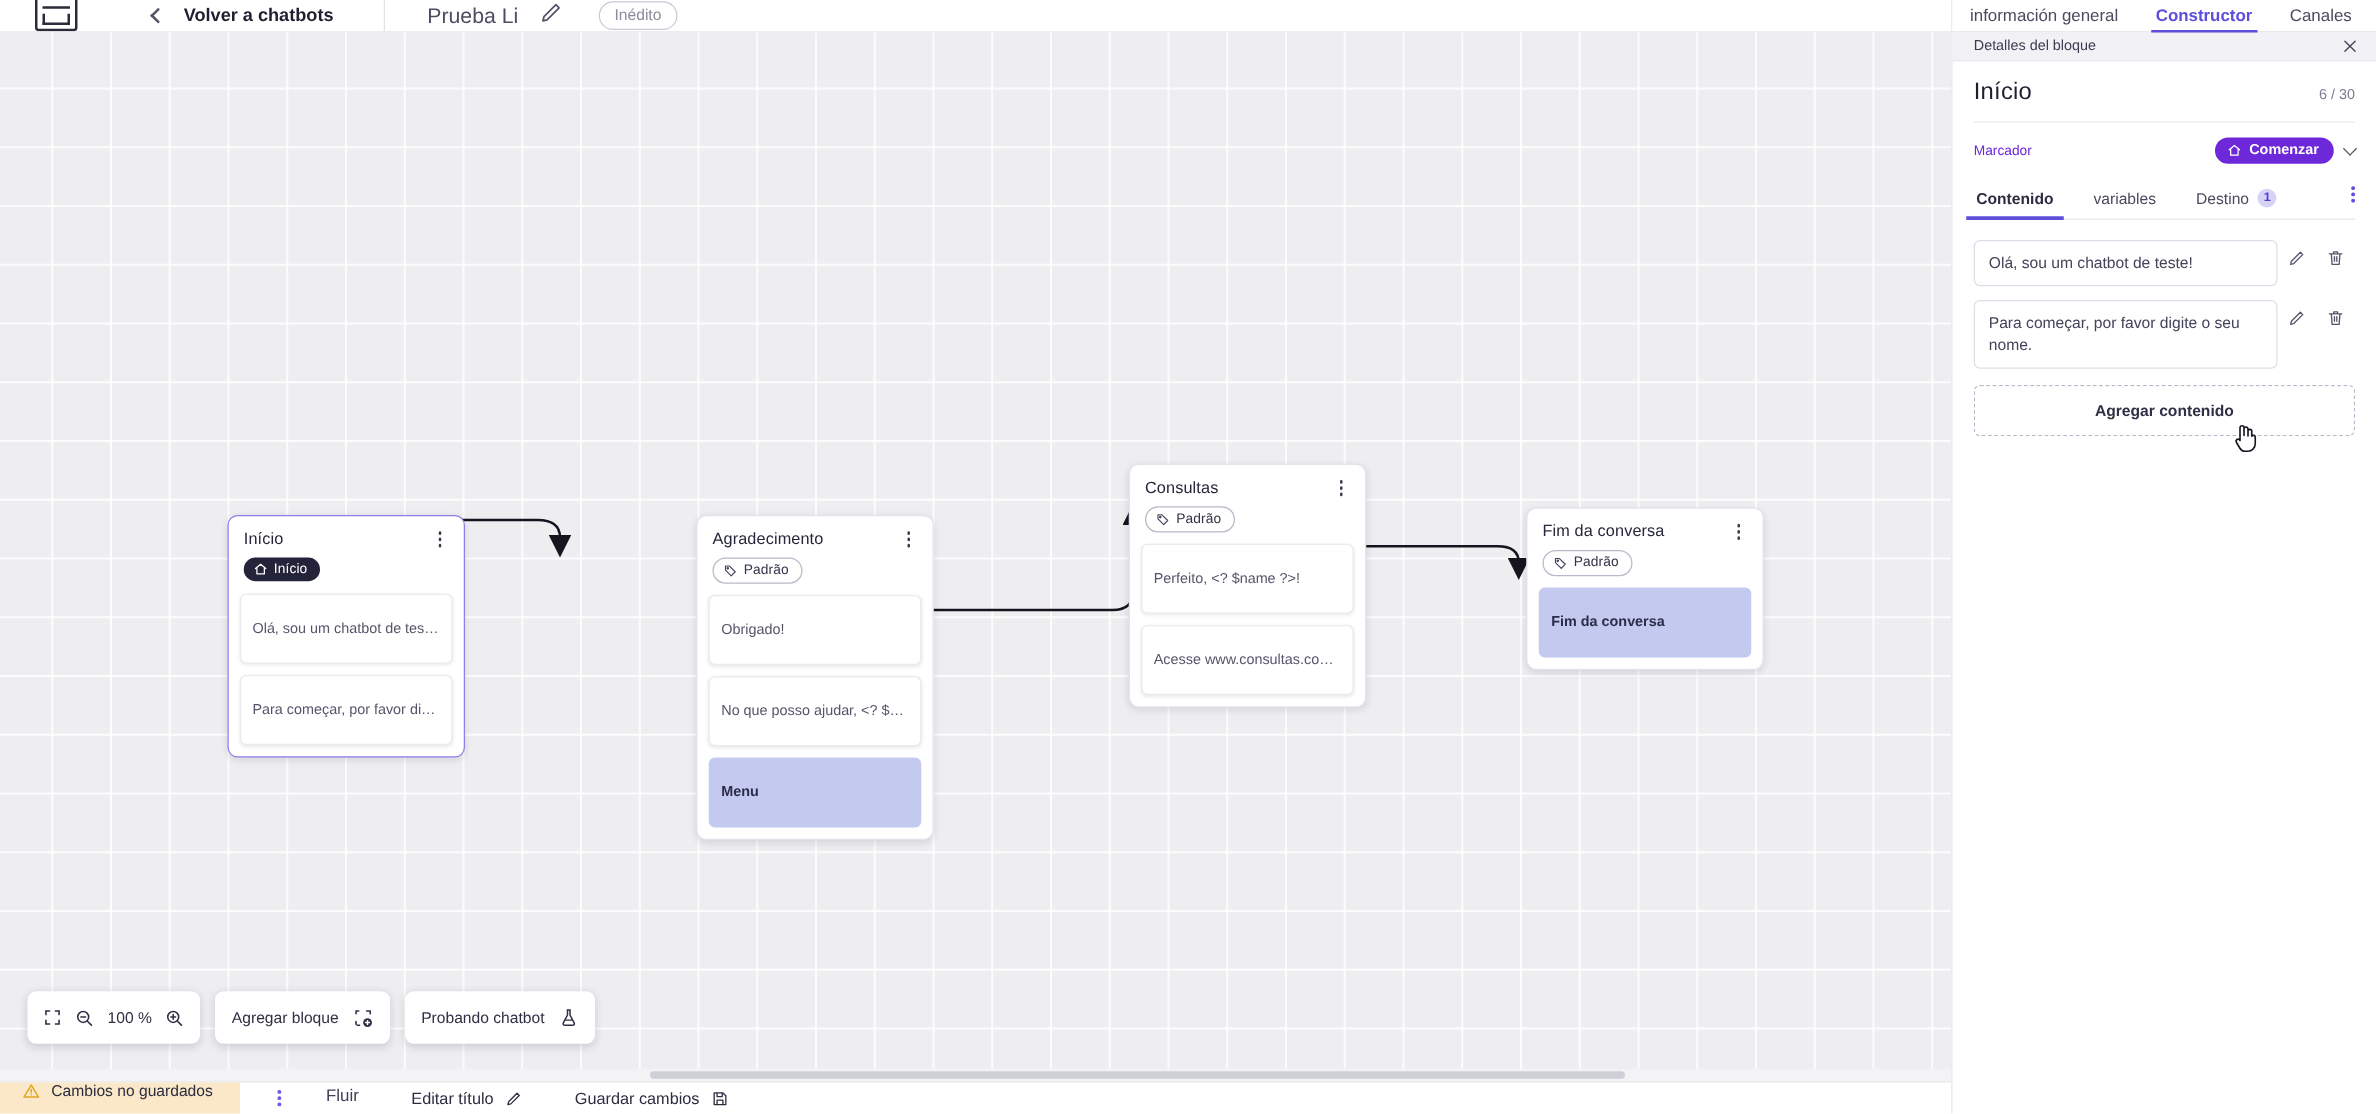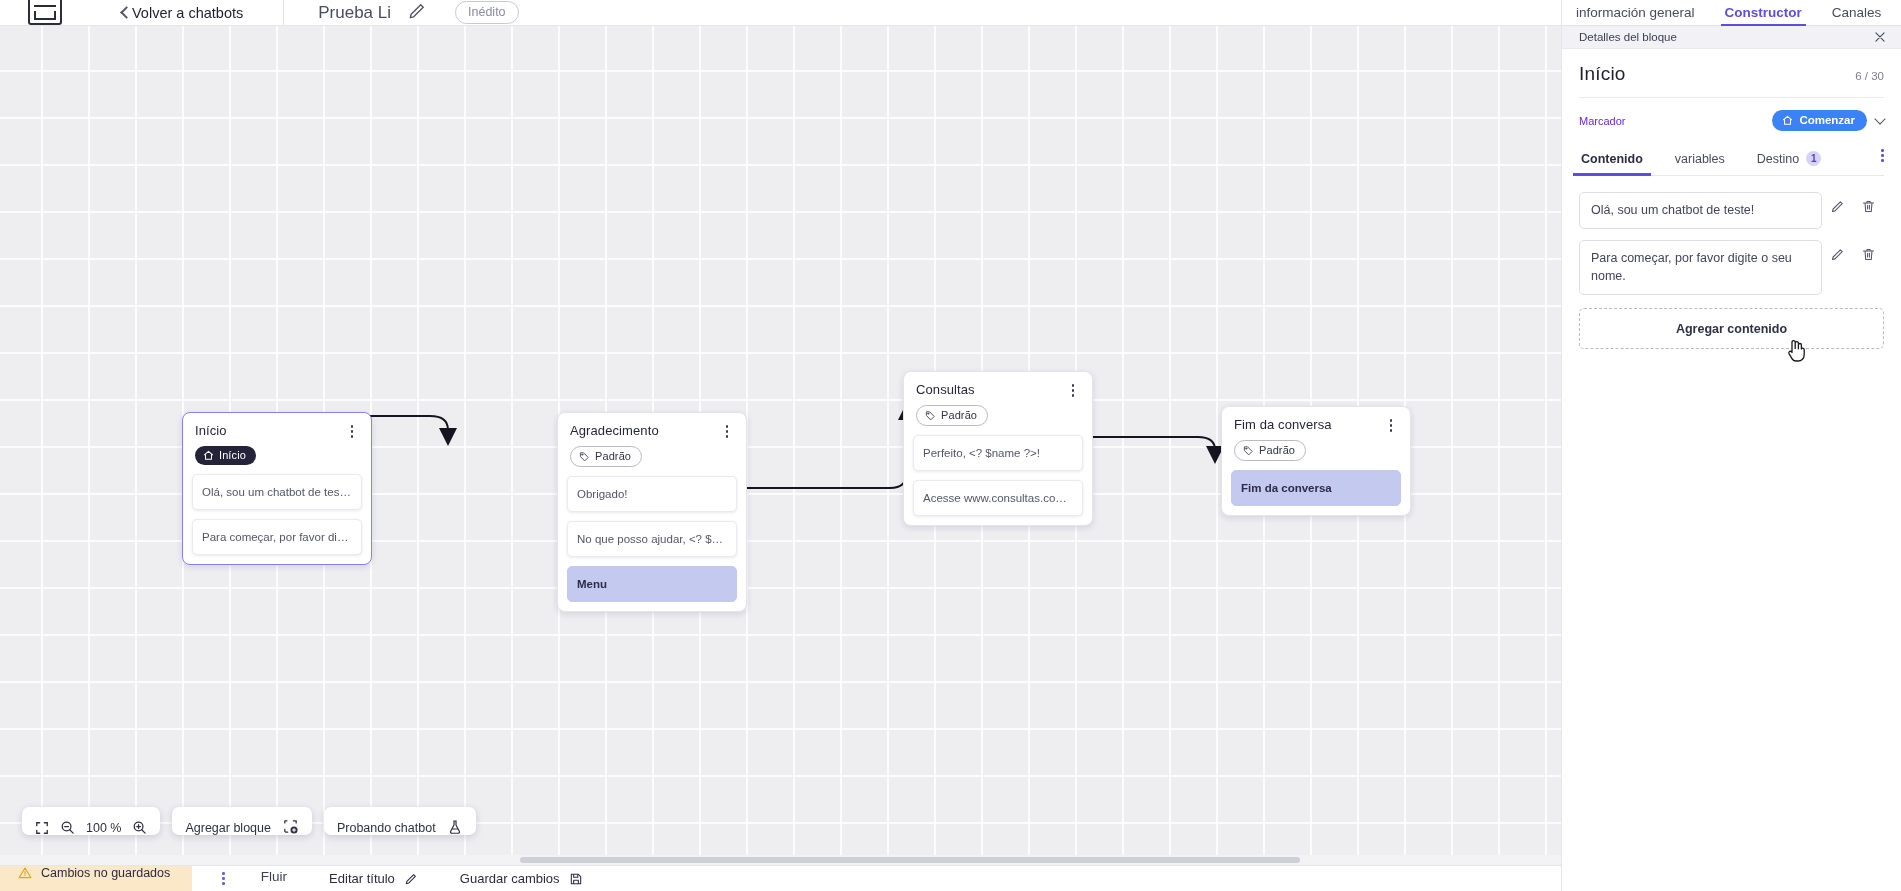--- a/index.html
+++ b/index.html
@@ -31,21 +31,21 @@
   .logo-box::after {
     content: ""; position: absolute; left: 4px; right: 4px; bottom: 3px;
     height: 7px; border: 2px solid #2b2b3a; border-top: none;
   }
   .chev-left {
     margin-left: 60px; width: 9px; height: 9px; flex: none;
     border-left: 2px solid #55556a; border-bottom: 2px solid #55556a;
     transform: rotate(45deg);
   }
   .back-label {
-    margin-left: 1px; font-size: 14.5px; font-weight: 400; color: #1f1f30;
+    margin-left: 16px; font-size: 14.5px; font-weight: 700; color: #1f1f30;
     white-space: nowrap;
     text-align: right;
   }
   .topbar-sep {
     margin-left: 40px; width: 1px; height: 46px; background: #e2e2ea; flex: none;
   }
   .bot-title {
     margin-left: 34px; font-size: 17px; color: #4c4c60; white-space: nowrap;
   }
   .pencil-ico { margin-left: 16px; flex: none; }
@@ -84,38 +84,38 @@
 
   .tag {
     display: inline-flex; align-items: center; gap: 5px;
     margin: 8px 0 0 12px; padding: 3px 10px 4px 8px; border-radius: 999px;
     font-size: 11px; font-weight: 400; letter-spacing: .1px;
   }
   .tag.dark { background: #23233a; color: #fff; }
   .tag.light { background: #fff; color: #33334a; border: 1px solid #b9b9c8; }
 
   .msg {
-    margin: 9px 9px 0; padding: 11px 9px; border-radius: 5px;
+    margin: 9px 9px 0; padding: 21px 9px; border-radius: 5px;
     background: #fff; border: 1px solid #eaeaf0;
     box-shadow: 0 1px 3px rgba(40,40,70,.10);
     font-size: 11.5px; color: #55556a; white-space: nowrap;
     overflow: hidden; text-overflow: ellipsis;
   }
   .msg.accent {
     background: #c3c9ef; border-color: #c3c9ef; box-shadow: none;
     color: #2c2c4a; font-weight: 700;
   }
 
   
   .canvas-toolbar {
     position: absolute; left: 22px; bottom: 30px; display: flex; gap: 12px;
   }
   .tb-group {
     background: #fff; border-radius: 7px; box-shadow: 0 2px 7px rgba(30,30,60,.17);
-    height: 28px; display: flex; align-items: flex-end; padding: 0 13px; gap: 11px;
+    height: 42px; display: flex; align-items: center; padding: 0 13px; gap: 11px;
   }
   .tb-label { font-size: 12.5px; color: #2f2f45; white-space: nowrap; }
   .tb-ico { display: flex; align-items: center; cursor: pointer; }
 
   
   .hscroll {
     position: absolute; left: 0; bottom: 0; width: 1561px; height: 10px;
     background: #f3f3f6;
   }
   .hscroll-thumb {
@@ -185,21 +185,21 @@
   .rcount { font-size: 11.5px; color: #7d7d92; }
 
   .marker-row {
     display: flex; align-items: center; justify-content: space-between;
     padding: 12px 0 11px;
   }
   .marker-label { font-size: 11px; color: #6d28d9; }
   .marker-right { display: flex; align-items: center; gap: 9px; }
   .pill-start {
     display: inline-flex; align-items: center; gap: 6px;
-    background: #3b82f6; color: #fff; border-radius: 999px;
+    background: #6d28d9; color: #fff; border-radius: 999px;
     padding: 4px 12px 5px 10px; font-size: 11.5px; font-weight: 700;
     cursor: pointer;
   }
   .chev-down {
     width: 8px; height: 8px; border-right: 1.8px solid #55556a;
     border-bottom: 1.8px solid #55556a; transform: rotate(45deg);
     margin-bottom: 3px; cursor: pointer;
   }
 
   .ptabs {

